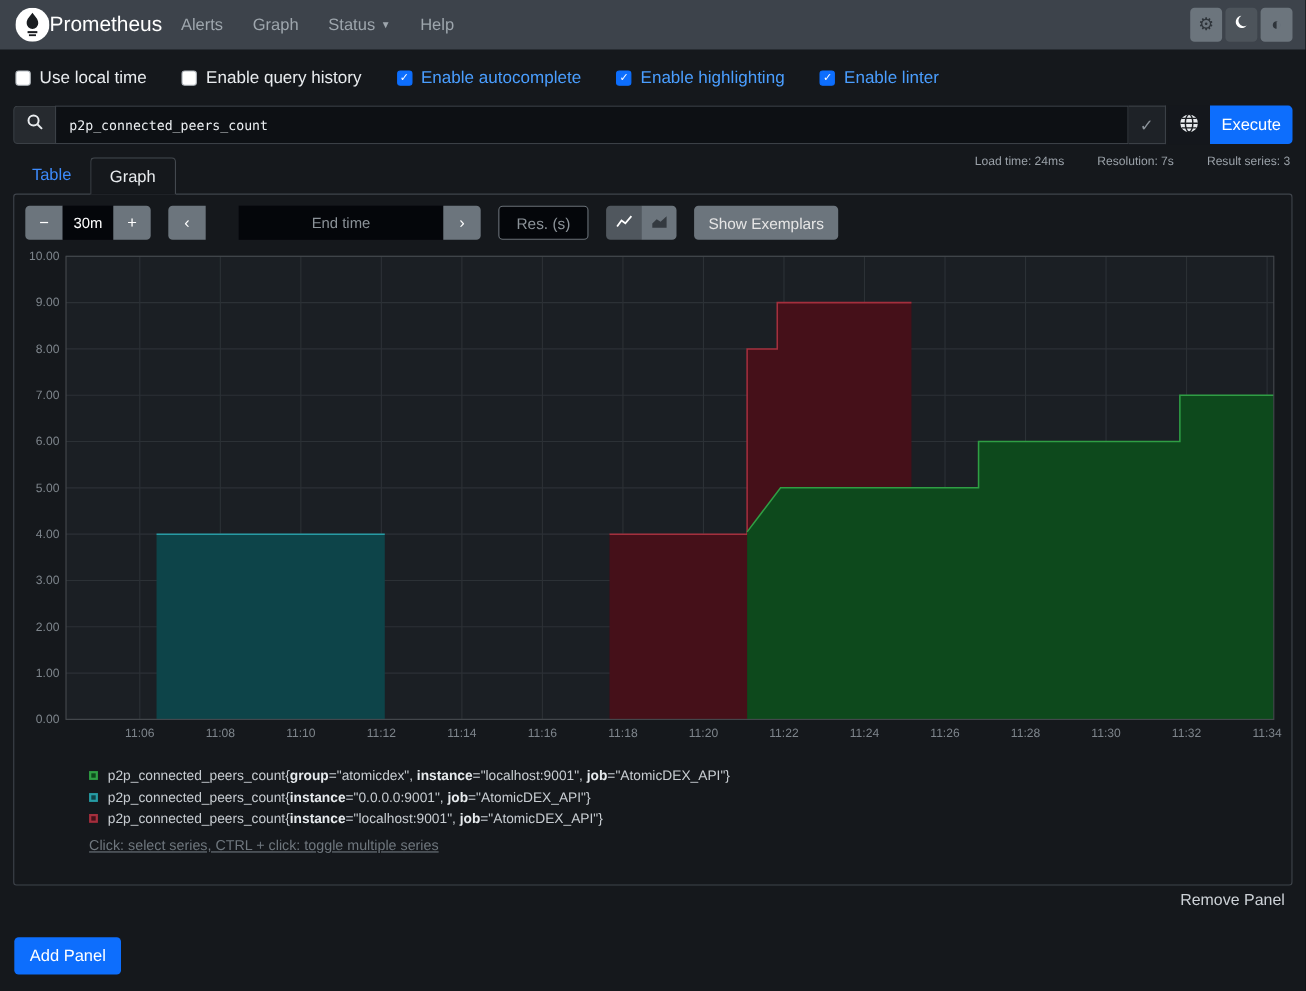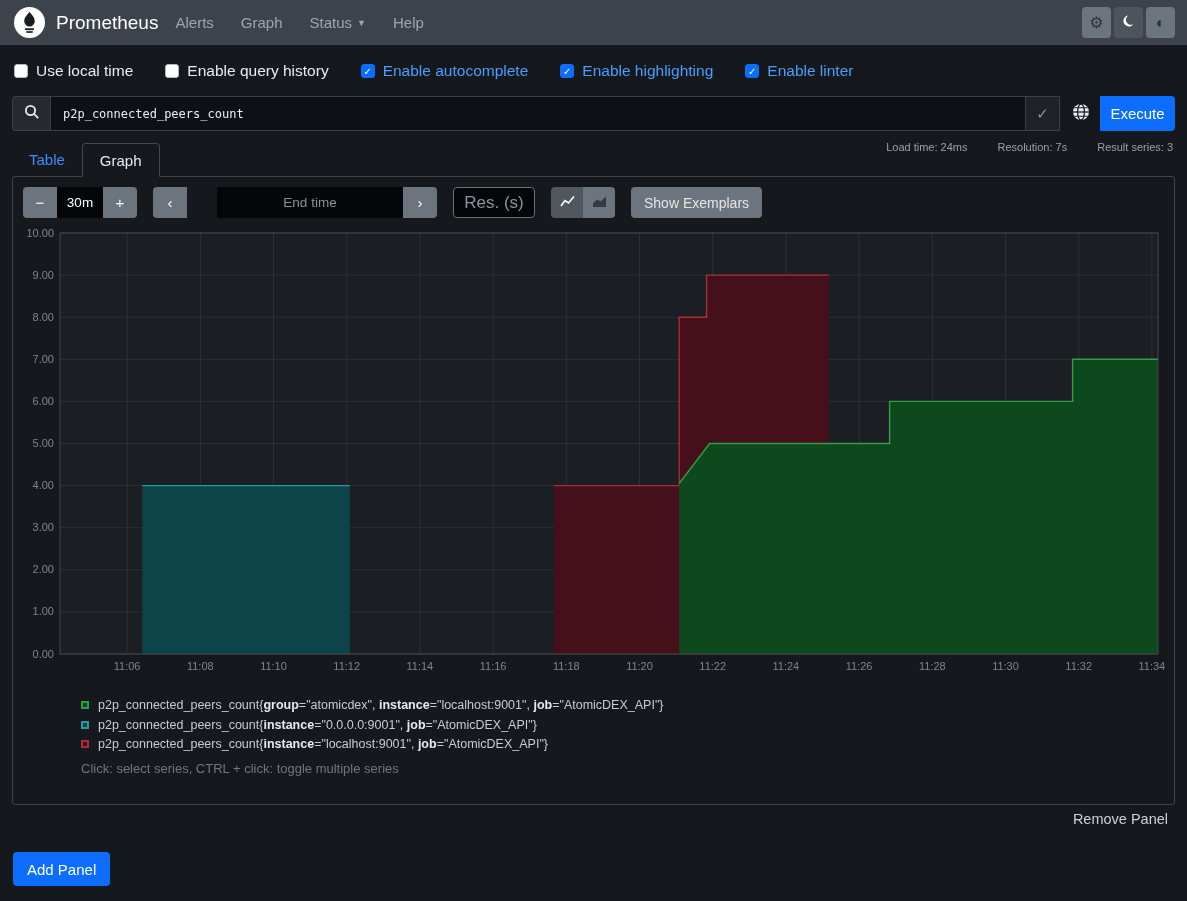--- a/index.html
+++ b/index.html
@@ -4,21 +4,21 @@
 <style>
   * { margin:0; padding:0; box-sizing:border-box; }
   html,body { background:#0f1215; }
   .page{position:relative;width:1187px;height:901px;background:#15181c;overflow:hidden;
         font-family:"Liberation Sans",sans-serif;}
 
   
   .navbar{position:absolute;top:0;left:0;right:0;height:45px;background:#3d434b;
           display:flex;align-items:center;padding:0 12px 0 14px;}
   .logo{width:31px;height:31px;flex:0 0 auto;cursor:pointer;}
-  .brand{margin-left:11px;font-size:19px;color:#ffffff;text-decoration:none;cursor:pointer;}
+  .brand{font-size:19px;color:#ffffff;text-decoration:none;cursor:pointer;}
   .nav-links{display:flex;margin-left:17px;gap:27px;}
   .nav-link{font-size:15px;color:#9ea6ad;text-decoration:none;cursor:pointer;white-space:nowrap;}
   .caret{display:inline-block;font-size:9px;margin-left:5px;vertical-align:2px;}
   .nav-right{margin-left:auto;display:flex;gap:3px;}
   .icon-btn{width:29px;height:31px;border:none;border-radius:4px;background:#6c757d;
             display:flex;align-items:center;justify-content:center;cursor:pointer;
             color:#2e343a;font-size:16px;line-height:1;}
   .icon-btn.active-theme{background:#4d545b;}
 
   
@@ -60,38 +60,38 @@
   .cbtn{width:34px;background:#6c757d;border:none;color:#ffffff;font-size:15px;cursor:pointer;
         display:flex;align-items:center;justify-content:center;}
   .rl{border-radius:4px 0 0 4px;}
   .rr{border-radius:0 4px 4px 0;}
   .black-input{background:#04060a;border:none;color:#ffffff;text-align:center;
                font-size:13.5px;outline:none;}
   .black-input::placeholder{color:#8b9298;opacity:1;}
   #range-input{width:46px;}
   #end-time-input{width:186px;margin-left:30px;}
   .res-input{width:82px;background:#04060a;border:1px solid #697077;border-radius:4px;
-             text-align:center;color:#8b9298;font-size:17px;outline:none;}
+             text-align:center;color:#8b9298;font-size:14px;outline:none;}
   .res-input::placeholder{color:#8b9298;opacity:1;}
   .tgl{width:32px;border:none;cursor:pointer;display:flex;align-items:center;justify-content:center;}
   .tgl.pressed{background:#50575e;}
   .tgl.plain{background:#6c757d;}
   .exemplars{padding:0 13px;background:#6c757d;border:none;border-radius:4px;
              color:#e5e5e5;font-size:14px;cursor:pointer;}
 
   #chart-svg{position:absolute;top:49px;left:8px;}
   .tick{font-family:"Liberation Sans",sans-serif;font-size:11px;fill:#7e858c;}
 
   #legend{position:absolute;top:521px;left:68px;}
   .legend-row{display:flex;align-items:center;margin-bottom:5.5px;cursor:pointer;
               font-size:12.5px;color:#c7ccd1;}
   .legend-row strong{font-weight:700;color:#e6eaed;}
   .swatch{width:8px;height:8px;border:2px solid;margin-right:9px;flex:0 0 auto;}
 
-  .hint{position:absolute;top:584px;left:68px;font-size:13px;color:#6f777e;}
+  .hint{position:absolute;top:584px;left:68px;font-size:13px;color:#6f777e;text-decoration:underline;}
 
   .remove-panel{position:absolute;top:811px;right:19px;font-size:14.5px;color:#ccd1d6;cursor:pointer;}
   .add-panel{position:absolute;top:852px;left:13px;height:34px;padding:0 14px;background:#0d6efd;
              color:#ffffff;border:none;border-radius:4px;font-size:15px;cursor:pointer;}
 </style>
 </head>
 <body>
 
 <div class="page">
 

